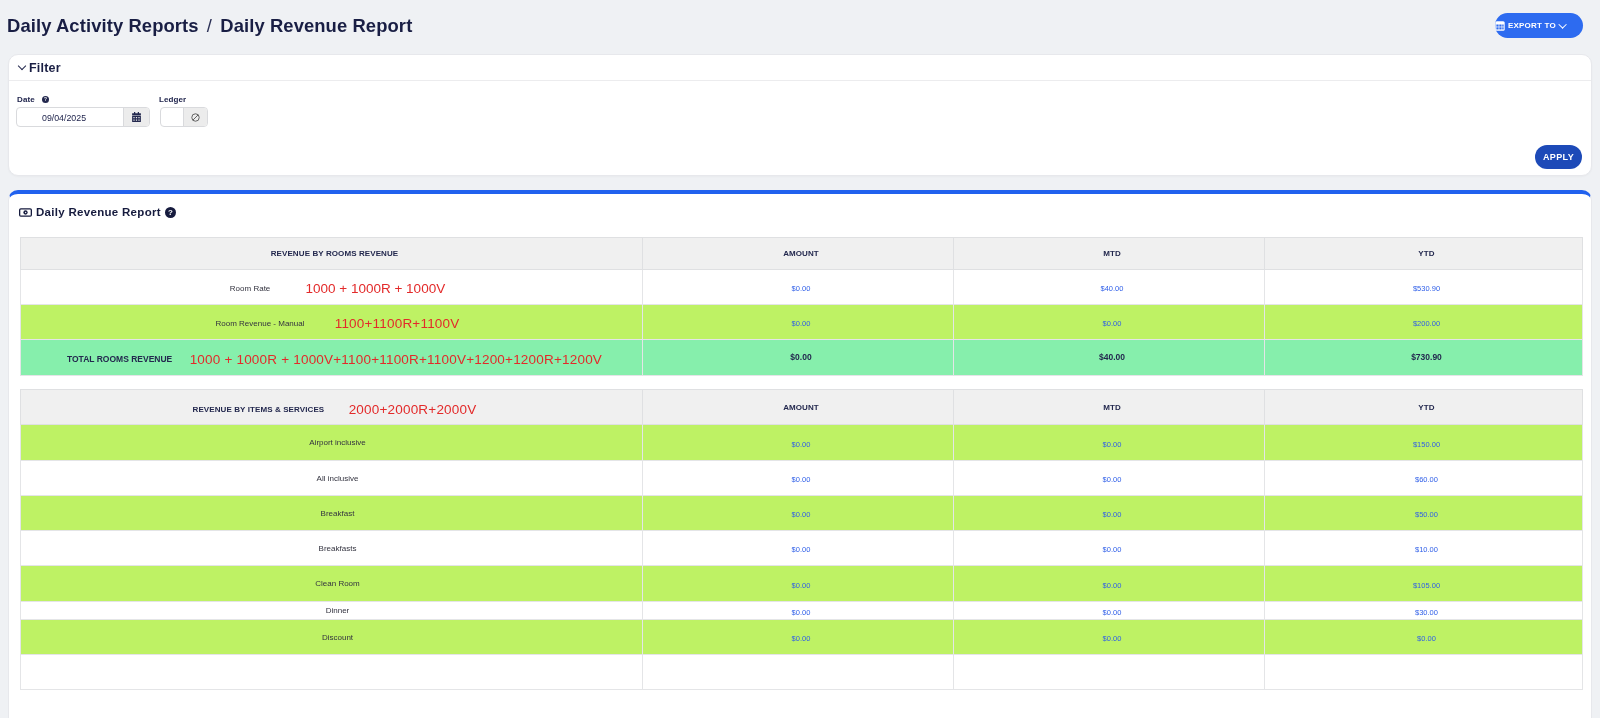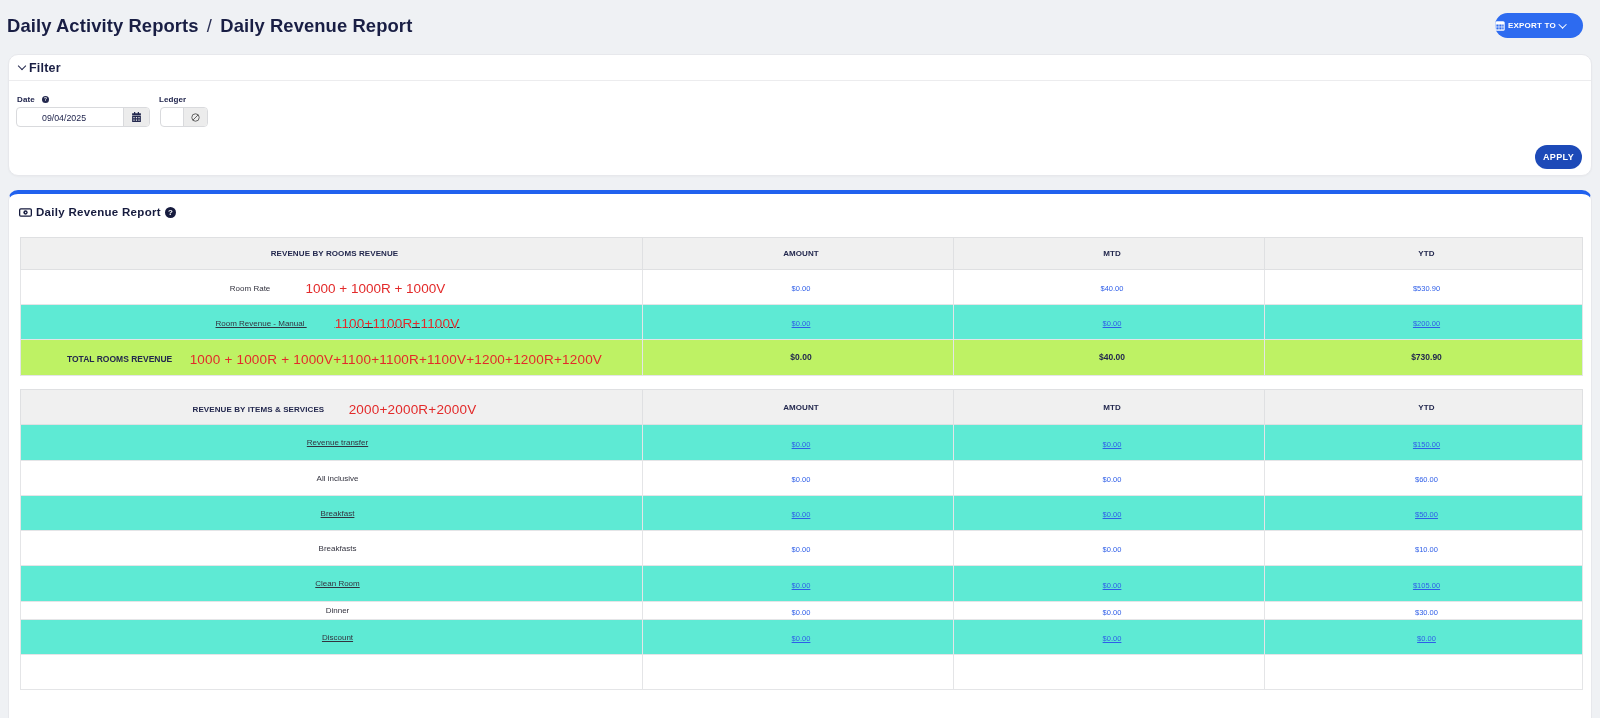--- a/index.html
+++ b/index.html
@@ -26,22 +26,22 @@
 #reportcard { left:8px; top:190px; width:1584px; height:600px; border-top:4px solid #2161ee; border-radius:10px 10px 0 0; }
 .reporttitle { position:absolute; left:10px; top:12px; display:flex; align-items:center; }
 .reporttitle .txt { font-size:11.5px; font-weight:bold; color:#161b3e; margin:0 4px 0 4px; letter-spacing:0.3px; }
 
 table.rpt { border-collapse:collapse; table-layout:fixed; width:1562px; }
 table.rpt td, table.rpt th { border:1px solid #e4e5e7; font-weight:normal; text-align:center; vertical-align:middle; overflow:hidden; white-space:nowrap; }
 table.rpt th { background:#f0f0f0; font-size:8px; font-weight:bold; color:#23284e; padding:0 0 0 6px; letter-spacing:0.1px; border-color:#dfe0e2; }
 table.rpt td { font-size:8px; color:#2b2b3a; padding:0 0 0 6px; }
 table.rpt td.lbl { padding-left:12px; color:#33333f; }
 table.rpt td.money { color:#2e5ee8; font-size:7.5px; padding-top:3px; }
-tr.stripe td { background:#5eead4;text-decoration:underline; }
-tr.totalrow td { background:#bef264; font-size:8.5px; font-weight:bold; color:#23284e; letter-spacing:0px; }
+tr.stripe td { background:#bef264; }
+tr.totalrow td { background:#86efac; font-size:8.5px; font-weight:bold; color:#23284e; letter-spacing:0px; }
 .red { position:relative; top:2px; color:#e32a2a; font-size:13.5px; font-family:"Liberation Sans",sans-serif; font-weight:normal; letter-spacing:0px; }
 .t1 { position:absolute; left:11px; top:42.5px; }
 .t2 { position:absolute; left:11px; top:195px; }
 </style>
 </head>
 <body>
 <div class="topbar">
   <div class="pagetitle">Daily Activity Reports <span class="sep">/</span> Daily Revenue Report</div>
   <div class="btn-export">
     <svg width="10" height="10" viewBox="0 0 16 16">
@@ -147,21 +147,21 @@
         <col style="width:318px">
       </colgroup>
     <tbody>
         <tr style="height:35px;margin-top:24px;">
           <th>REVENUE BY ITEMS &amp; SERVICES <span class="red" style="padding-left:22px; letter-spacing:0.2px;">2000+2000R+2000V</span></th>
           <th>AMOUNT</th>
           <th>MTD</th>
           <th>YTD</th>
         </tr>
     <tr style="height:36px;" class="stripe">
-          <td class="lbl">Revenue transfer</td>
+          <td class="lbl">Airport inclusive</td>
           <td class="money">$0.00</td>
           <td class="money">$0.00</td>
           <td class="money">$150.00</td>
         </tr>
     <tr style="height:35px;">
           <td class="lbl">All inclusive</td>
           <td class="money">$0.00</td>
           <td class="money">$0.00</td>
           <td class="money">$60.00</td>
         </tr>

